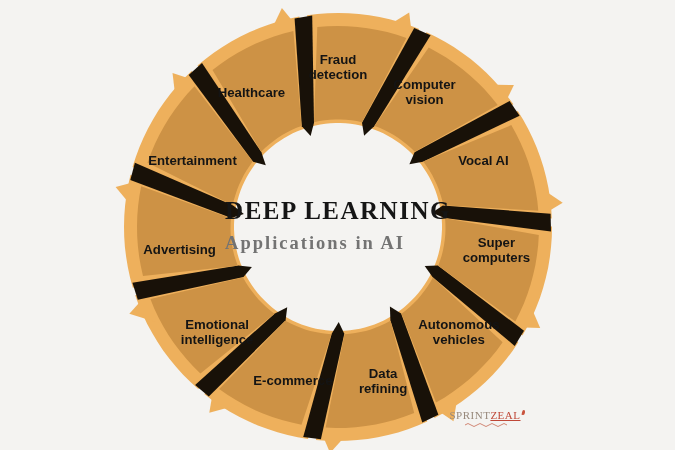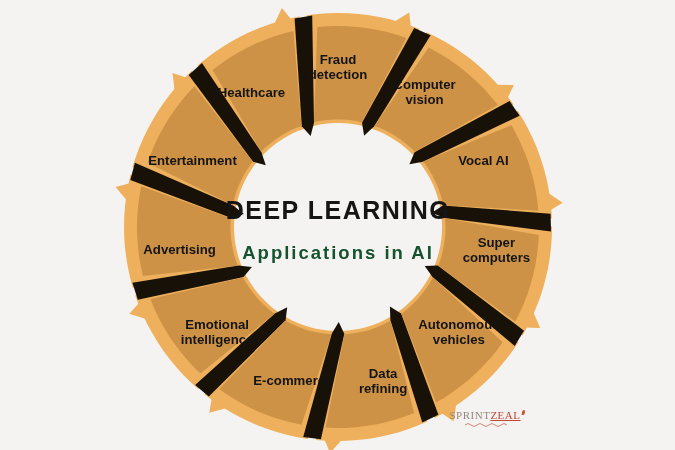--- a/index.html
+++ b/index.html
@@ -13,36 +13,36 @@
   .ring-svg text{
     font-family:"Liberation Sans", sans-serif;
     font-weight:bold;
     font-size:13.2px;
     fill:#141414;
   }
   .center-text{
     position:absolute;
     left:338px;top:197px;
     transform:translateX(-50%);
-    text-align:center;
     white-space:nowrap;
+    font-family:Liberation Serif, serif;
   }
   .center-title{
     font-size:25px;
     font-weight:bold;
     letter-spacing:1.5px;
     color:#151515;
     line-height:1.1;
   }
   .center-sub{
     font-size:18.5px;
     font-weight:bold;
     letter-spacing:2px;
-    color:#14532d;
-    margin-top:17px;
+    color:#737373;
+    margin-top:8px;
   }
   .logo{
     position:absolute;
     left:447px;top:410px;
     width:80px;
     font-family:"Liberation Serif", serif;
     font-size:11px;
     letter-spacing:0.5px;
     line-height:1;
     text-align:center;

